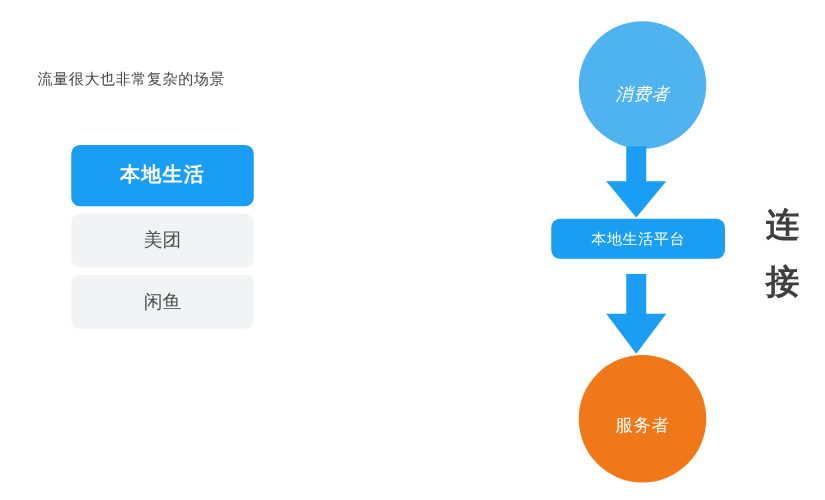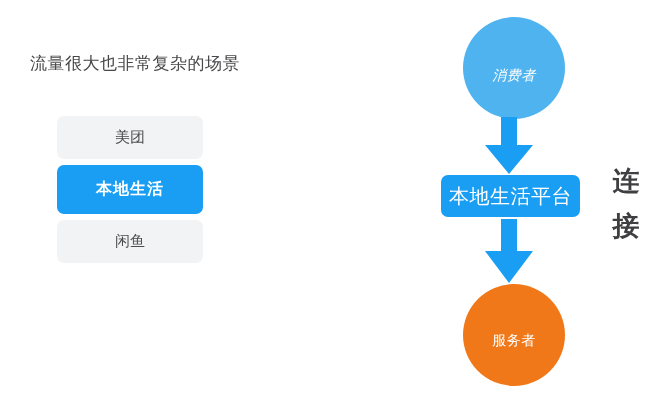--- a/index.html
+++ b/index.html
@@ -22,21 +22,21 @@
     left: 0;
     top: 0;
     width: 330px;
     height: 400px;
   }
 
   #scenario-heading {
     position: absolute;
     left: 30px;
     top: 51px;
-    font-size: 17px;
+    font-size: 12px;
     line-height: 24px;
     font-weight: 500;
     color: #48484a;
     letter-spacing: 0.5px;
     white-space: nowrap;
   }
 
   #platform-list {
     position: absolute;
     left: 57px;
@@ -101,28 +101,28 @@
     top: 284px;
     background: #f07818;
   }
   #node-provider .node-label { margin-top: 12px; }
 
   #node-platform {
     position: absolute;
     left: 111px;
     top: 175px;
     width: 139px;
-    height: 42px;
+    height: 32px;
     border-radius: 7px;
     background: #199ef3;
     display: flex;
     align-items: center;
     justify-content: center;
     color: #ffffff;
-    font-size: 20px;
+    font-size: 12px;
     letter-spacing: 0.5px;
   }
 
   .flow-arrow {
     position: absolute;
     left: 151px;
     width: 56px;
   }
   #arrow-consumer-platform { top: 117px; height: 57px; }
   #arrow-platform-provider { top: 219px; height: 64px; }
@@ -143,26 +143,26 @@
 </style>
 </head>
 <body>
 
 <div id="left-panel">
 
   <div id="scenario-heading">流量很大也非常复杂的场景</div>
 
   <div id="platform-list">
 
+    <div class="list-item active">
+      <span>本地生活</span>
+    </div>
+
     <div class="list-item normal">
       <span>美团</span>
-    </div>
-
-    <div class="list-item active">
-      <span>本地生活</span>
     </div>
 
 
     <div class="list-item normal">
       <span>闲鱼</span>
     </div>
 
   </div>
 </div>
 

